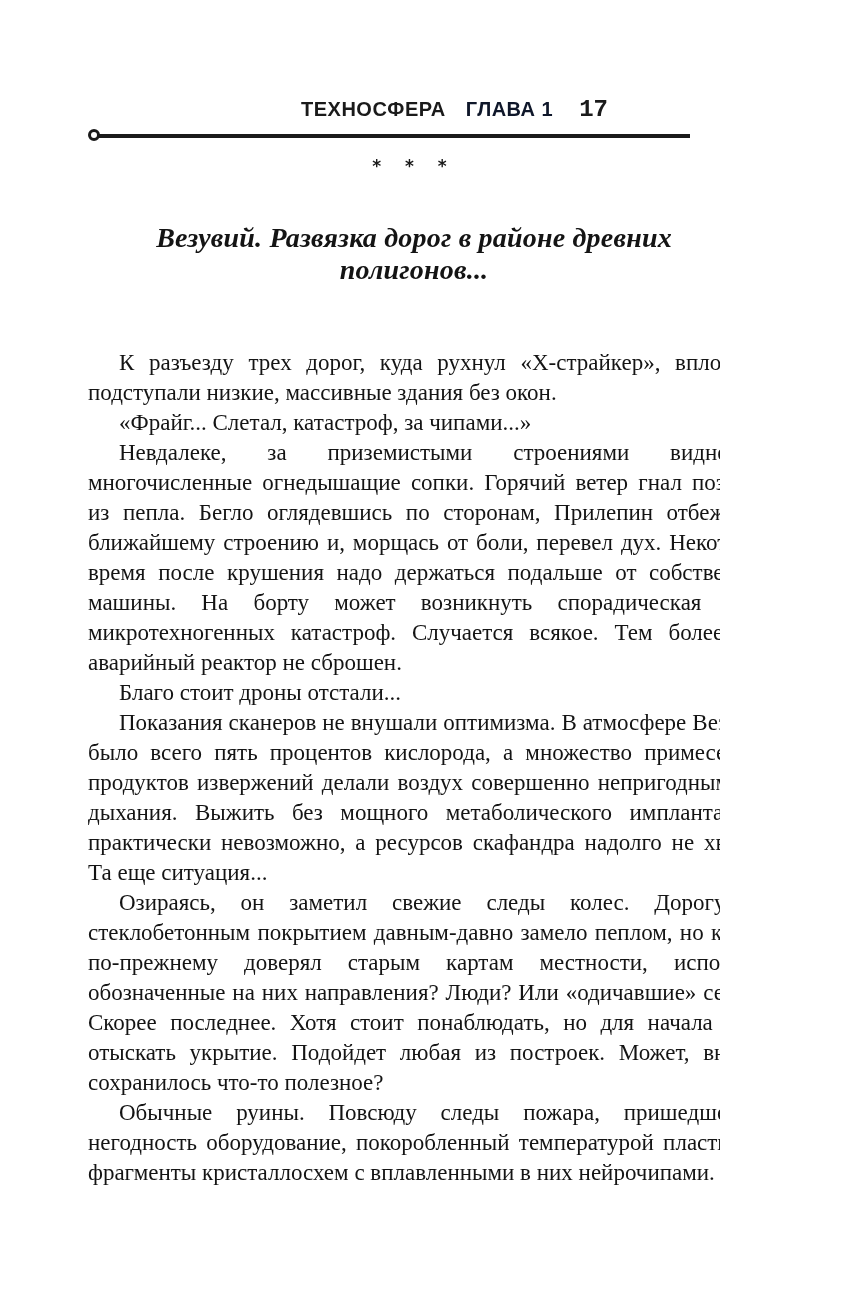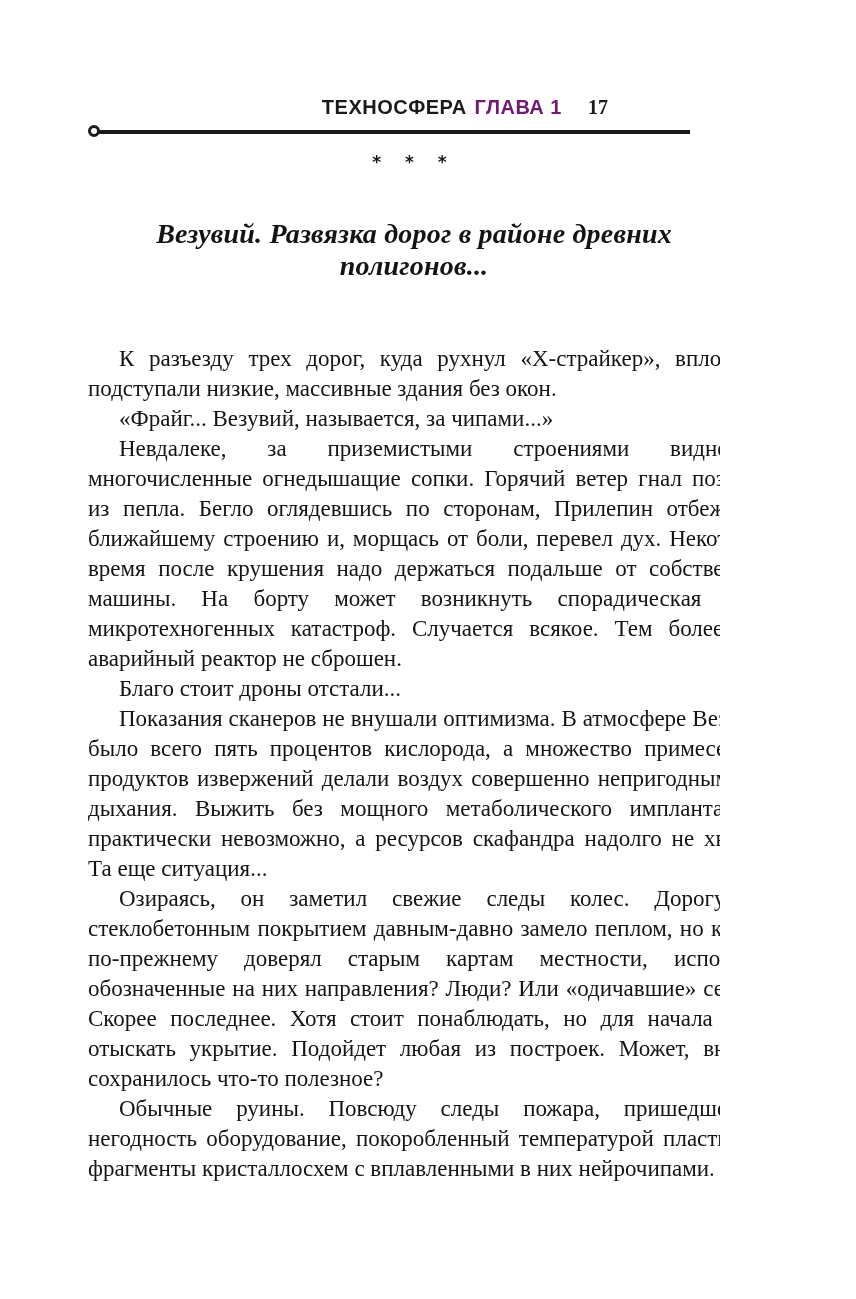--- a/index.html
+++ b/index.html
@@ -23,25 +23,25 @@
     display: flex;
     justify-content: flex-end;
     align-items: baseline;
     font-family: "Liberation Sans", sans-serif;
     font-weight: bold;
     font-size: 20px;
     letter-spacing: 0.5px;
     white-space: nowrap;
   }
   .series-title { color: #1a1a1a; }
-  .chapter-label { color: #701a75; margin-left: 8px; }
+  .chapter-label { color: #0f172a; margin-left: 20px; }
   .page-number {
-    font-family: Liberation Serif, serif;
+    font-family: Liberation Mono, monospace;
     font-weight: bold;
-    font-size: 20px;
+    font-size: 24px;
     letter-spacing: 0;
     color: #1a1a1a;
     margin-left: 26px;
   }
 
   
   .rule-row {
     position: relative;
     margin-left: 88px;
     width: 602px;
@@ -123,21 +123,21 @@
   </div>
 
   <div class="center-col">
     <div class="separator">* * *</div>
 
     <div class="section-heading">Везувий. Развязка дорог в районе древних полигонов...</div>
   </div>
 
   <div class="body-text">
     <p>К разъезду трех дорог, куда рухнул «Х-страйкер», вплотную подступали низкие, массивные здания без окон.</p>
-    <p>«Фрайг... Везувий, называется, за чипами...»</p>
+    <p>«Фрайг... Слетал, катастроф, за чипами...»</p>
     <p>Невдалеке, за приземистыми строениями виднелись многочисленные огнедышащие сопки. Горячий ветер гнал поземку из пепла. Бегло оглядевшись по сторонам, Прилепин отбежал к ближайшему строению и, морщась от боли, перевел дух. Некоторое время после крушения надо держаться подальше от собственной машины. На борту может возникнуть спорадическая цепь микротехногенных катастроф. Случается всякое. Тем более что аварийный реактор не сброшен.</p>
     <p>Благо стоит дроны отстали...</p>
     <p>Показания сканеров не внушали оптимизма. В атмосфере Везувия было всего пять процентов кислорода, а множество примесей от продуктов извержений делали воздух совершенно непригодным для дыхания. Выжить без мощного метаболического импланта тут практически невозможно, а ресурсов скафандра надолго не хватит. Та еще ситуация...</p>
     <p>Озираясь, он заметил свежие следы колес. Дорогу со стеклобетонным покрытием давным-давно замело пеплом, но кто-то по-прежнему доверял старым картам местности, используя обозначенные на них направления? Люди? Или «одичавшие» сервы? Скорее последнее. Хотя стоит понаблюдать, но для начала надо отыскать укрытие. Подойдет любая из построек. Может, внутри сохранилось что-то полезное?</p>
     <p>Обычные руины. Повсюду следы пожара, пришедшее в негодность оборудование, покоробленный температурой пластик да фрагменты кристаллосхем с вплавленными в них нейрочипами.</p>
   </div>
 
 </div>
 
 </body></html>

